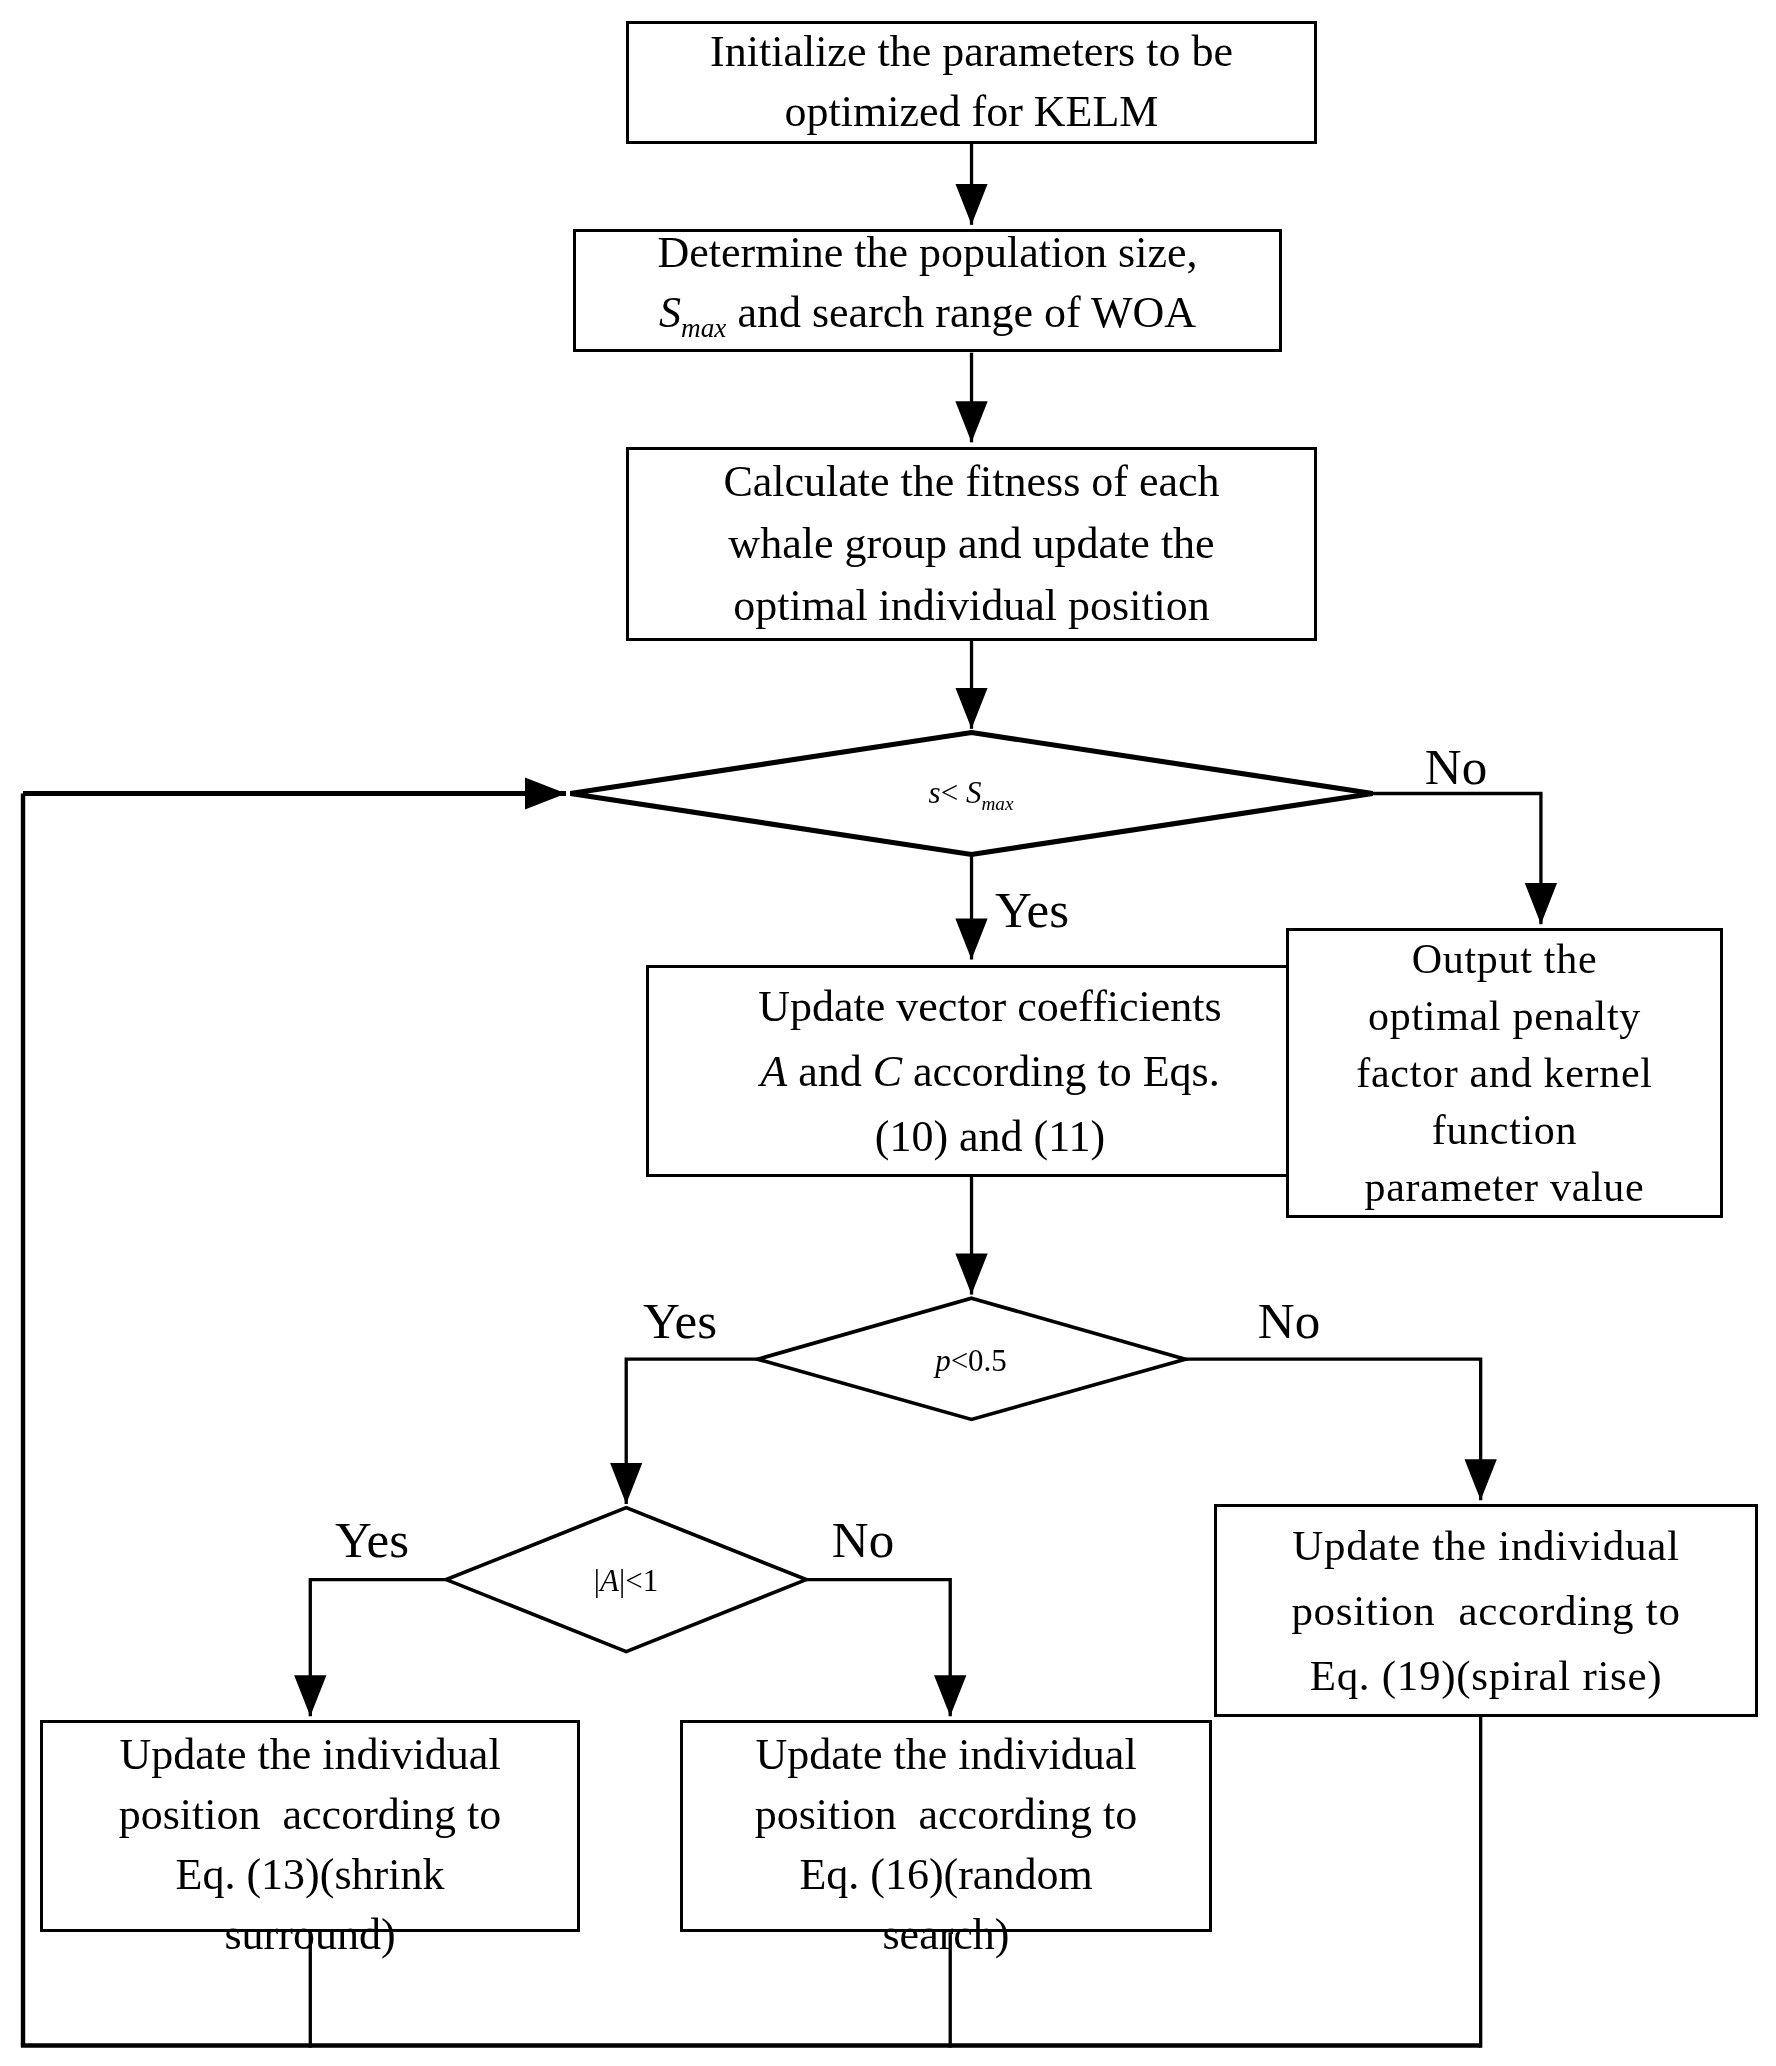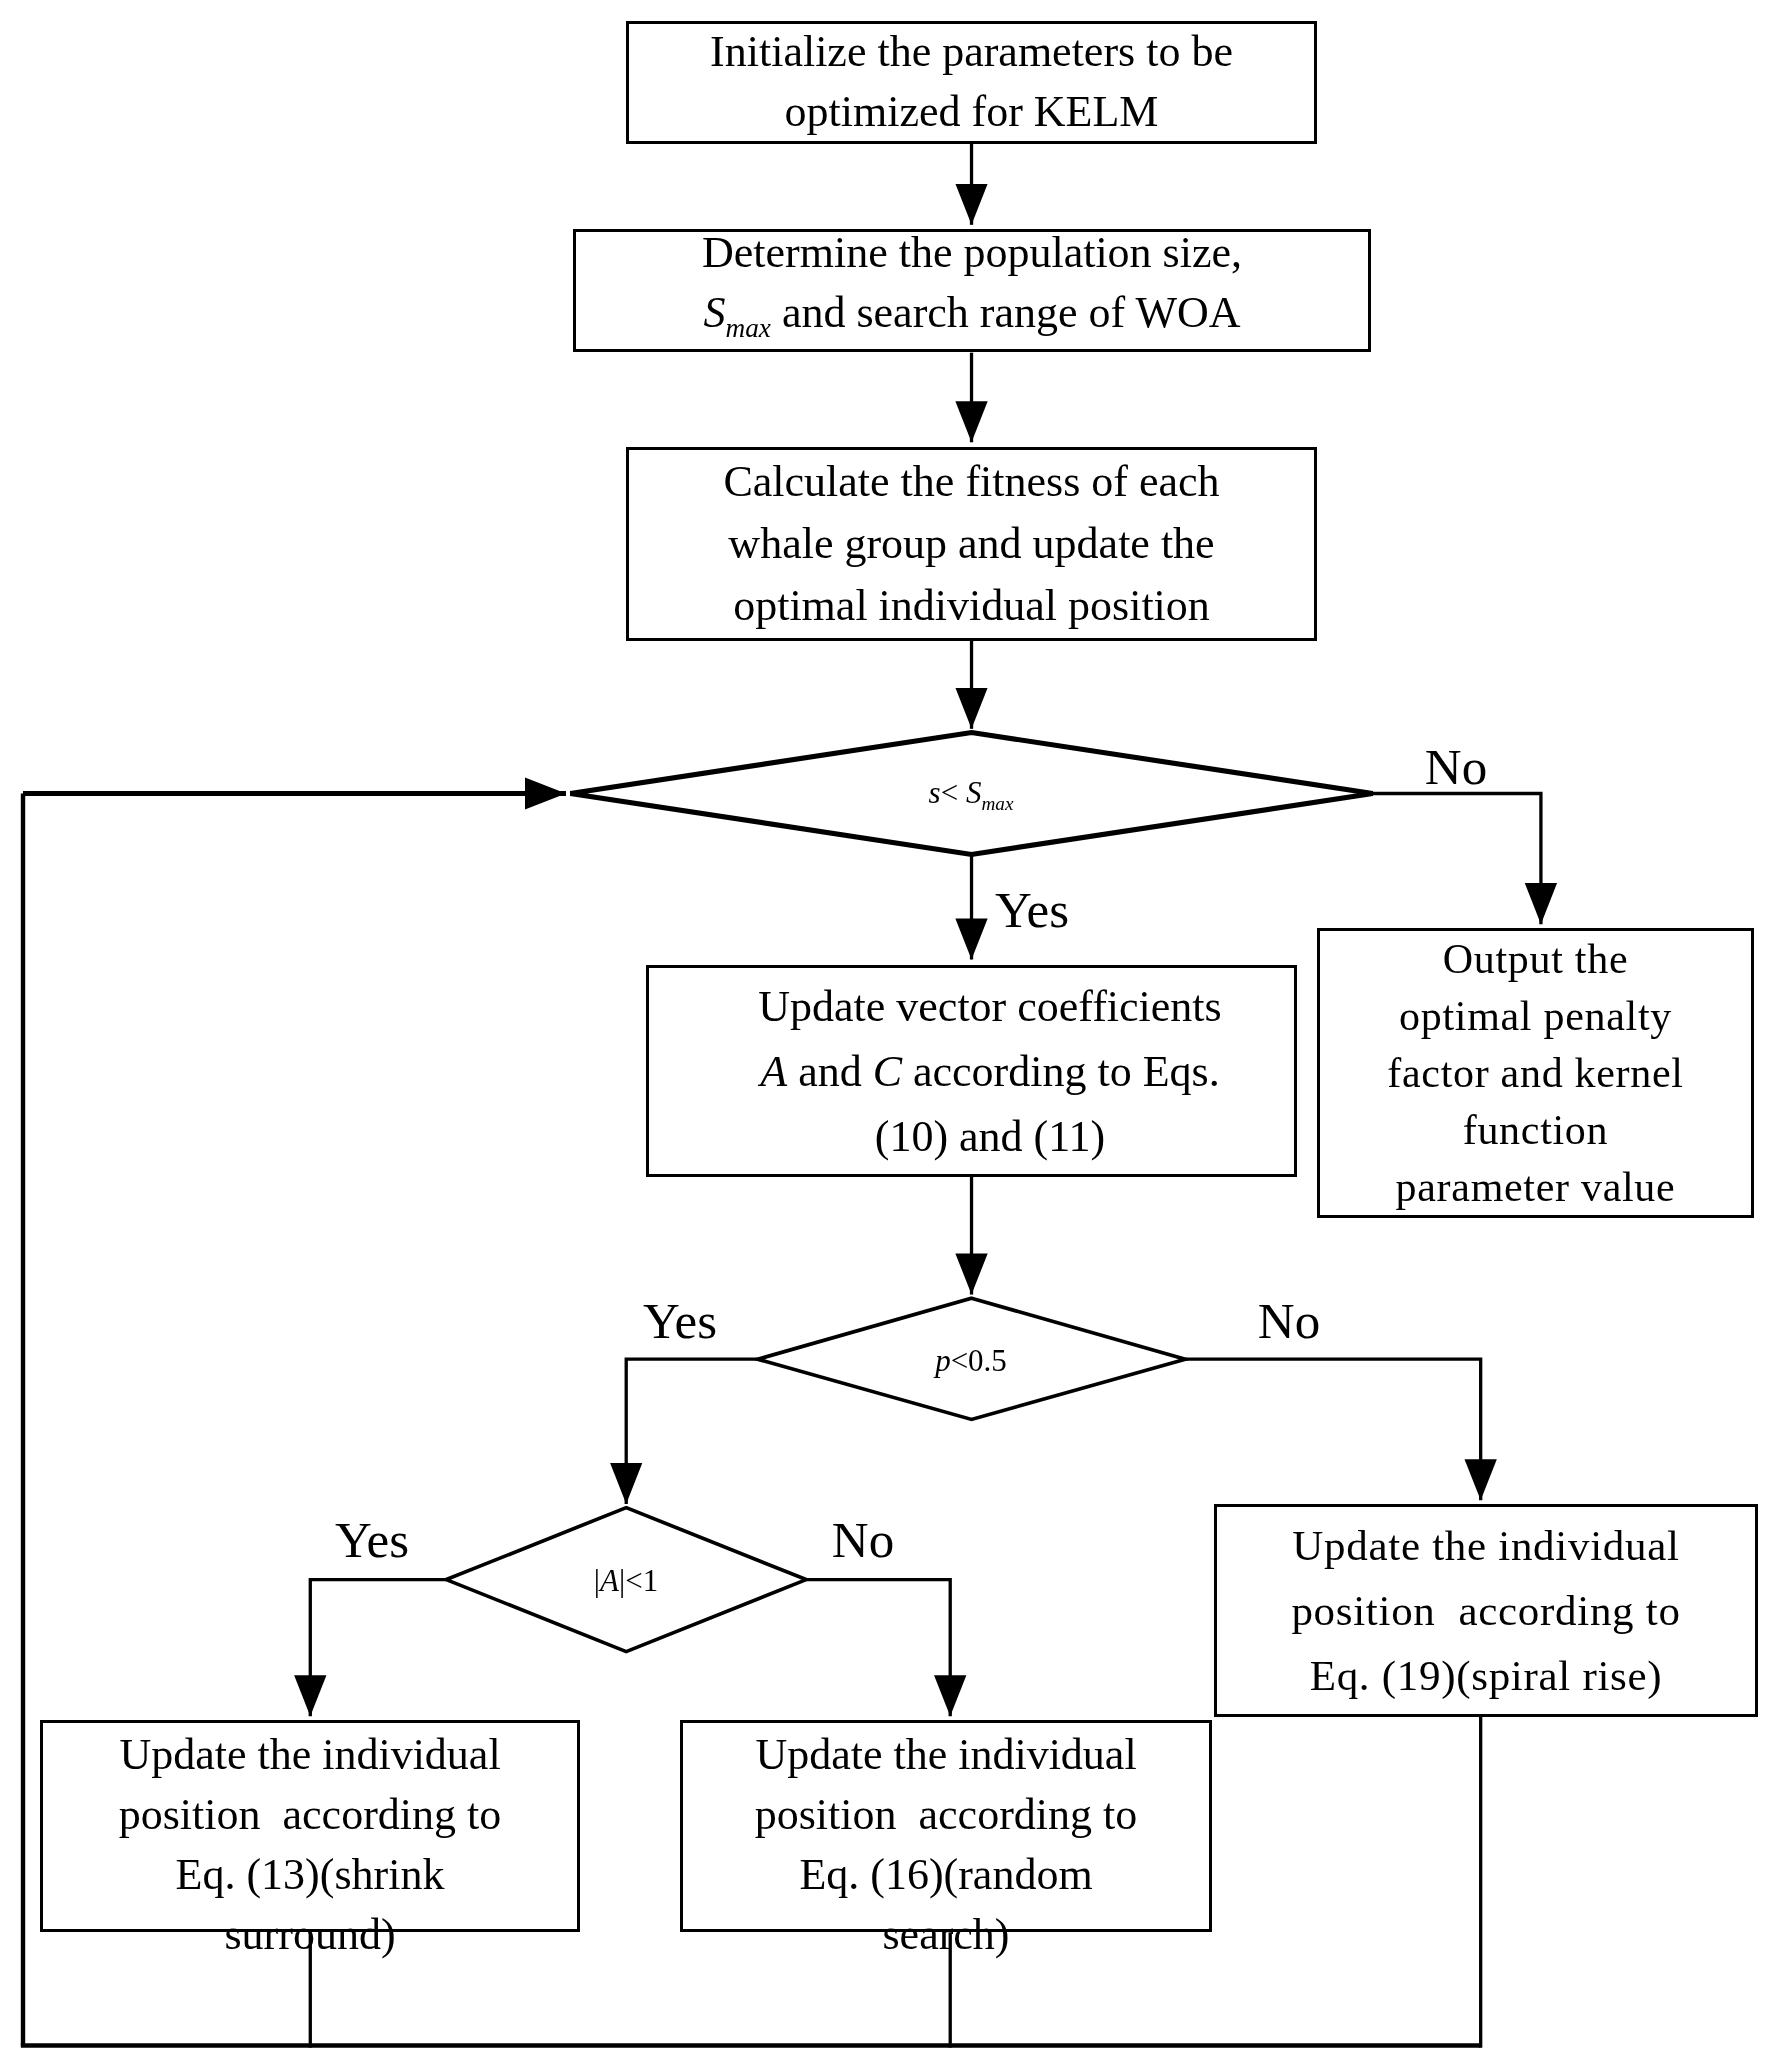--- a/index.html
+++ b/index.html
@@ -83,38 +83,38 @@
     <polygon points="1322,997 1868,1080 1322,1163 776,1080" fill="#ffffff" stroke="#000000" stroke-width="7"></polygon>
     <polygon points="1322,1767 1613,1850 1322,1932 1031,1850" fill="#ffffff" stroke="#000000" stroke-width="5"></polygon>
     <polygon points="852,2052 1097,2150 852,2248 607,2150" fill="#ffffff" stroke="#000000" stroke-width="5"></polygon>
   </svg>
 
   <div class="node v-center" style="left:626px;top:20.6px;width:691px;height:123px;">
     <div class="ln">Initialize the parameters to be</div>
     <div class="ln">optimized for KELM</div>
   </div>
 
-  <div class="node v-center" style="left:573px;top:229px;width:798px;height:123px;">
+  <div class="node v-center" style="left:573px;top:229px;width:709px;height:123px;">
     <div class="ln">Determine the population size,</div>
     <div class="ln"><span class="it">S</span><sub class="it">max</sub><span> and search range of WOA</span></div>
   </div>
 
   <div class="node v-center lh85" style="left:626px;top:447px;width:691px;height:194px;">
     <div class="ln">Calculate the fitness of each</div>
     <div class="ln">whale group and update the</div>
     <div class="ln">optimal individual position</div>
   </div>
 
   <div class="node v-center lh88" style="left:646px;top:965px;width:651px;height:212px;padding-left:37px;">
     <div class="ln">Update vector coefficients</div>
     <div class="ln"><span class="it">A</span><span> and </span><span class="it">C</span><span> according to Eqs.</span></div>
     <div class="ln">(10) and (11)</div>
   </div>
 
-  <div class="node v-center outbox" style="left:1317px;top:928px;width:437px;height:290px;">
+  <div class="node v-center outbox" style="left:1286px;top:928px;width:437px;height:290px;">
     <div class="ln">Output the</div>
     <div class="ln">optimal penalty</div>
     <div class="ln">factor and kernel</div>
     <div class="ln">function</div>
     <div class="ln">parameter value</div>
   </div>
 
   <div class="node v-center lh88 spread" style="left:1214px;top:1504px;width:544px;height:213px;">
     <div class="ln">Update the individual</div>
     <div class="ln">position  according to</div>

